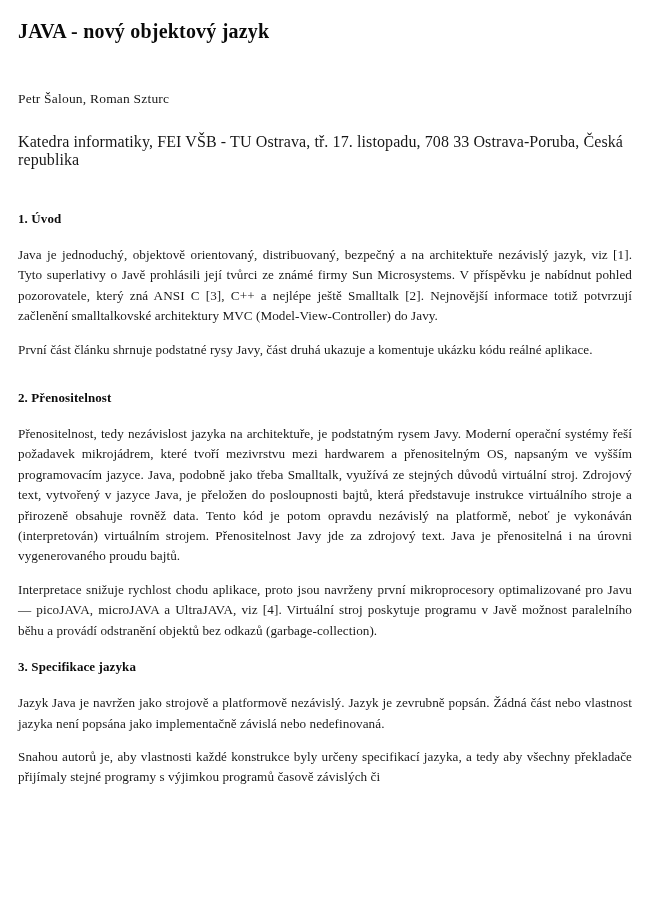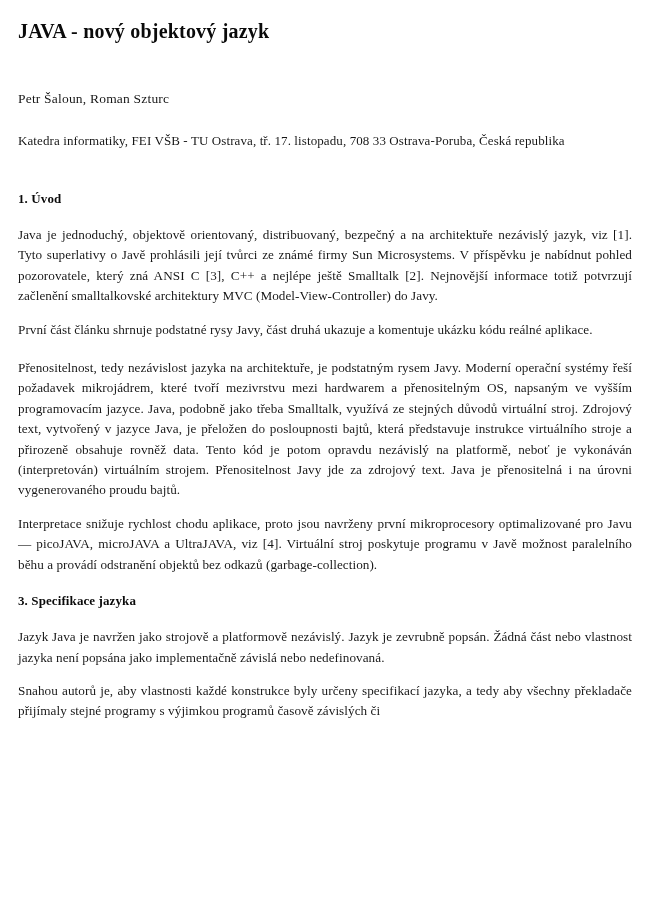--- a/index.html
+++ b/index.html
@@ -32,21 +32,21 @@
     margin: 6px 0 0 0;
     color: #111;
   }
   .authors {
     font-size: 13.5px;
     margin-top: 48px;
     letter-spacing: 0.2px;
     color: #1b1b1b;
   }
   .affiliation {
-    font-size: 13px;
+    font-size: 16px;
     margin-top: 26px;
     letter-spacing: 0.1px;
     color: #1b1b1b;
   }
   .section-heading {
     font-size: 13px;
     font-weight: bold;
     letter-spacing: 0.1px;
     color: #111;
   }
@@ -72,20 +72,21 @@
   <h1 class="title">JAVA - nový objektový jazyk</h1>
 
   <div class="authors">Petr Šaloun, Roman Szturc</div>
 
   <div class="affiliation blur-soft">Katedra informatiky, FEI VŠB - TU Ostrava, tř. 17. listopadu, 708 33 Ostrava-Poruba, Česká republika</div>
 
   <div class="section-heading h-intro">1. Úvod</div>
   <p class="body">Java je jednoduchý, objektově orientovaný, distribuovaný, bezpečný a na architektuře nezávislý jazyk, viz [1]. Tyto superlativy o Javě prohlásili její tvůrci ze známé firmy Sun Microsystems. V příspěvku je nabídnut pohled pozorovatele, který zná ANSI C [3], C++ a nejlépe ještě Smalltalk [2]. Nejnovější informace totiž potvrzují začlenění smalltalkovské architektury MVC (Model-View-Controller) do Javy.</p>
   <p class="body tight">První část článku shrnuje podstatné rysy Javy, část druhá ukazuje a komentuje ukázku kódu reálné aplikace.</p>
 
+  <div class="section-heading h-port">2. Přenositelnost</div>
   <p class="body">Přenositelnost, tedy nezávislost jazyka na architektuře, je podstatným rysem Javy. Moderní operační systémy řeší požadavek mikrojádrem, které tvoří mezivrstvu mezi hardwarem a přenositelným OS, napsaným ve vyšším programovacím jazyce. Java, podobně jako třeba Smalltalk, využívá ze stejných důvodů virtuální stroj. Zdrojový text, vytvořený v jazyce Java, je přeložen do posloupnosti bajtů, která představuje instrukce virtuálního stroje a přirozeně obsahuje rovněž data. Tento kód je potom opravdu nezávislý na platformě, neboť je vykonáván (interpretován) virtuálním strojem. Přenositelnost Javy jde za zdrojový text. Java je přenositelná i na úrovni vygenerovaného proudu bajtů.</p>
   <p class="body tight">Interpretace snižuje rychlost chodu aplikace, proto jsou navrženy první mikroprocesory optimalizované pro Javu — picoJAVA, microJAVA a UltraJAVA, viz [4]. Virtuální stroj poskytuje programu v Javě možnost paralelního běhu a provádí odstranění objektů bez odkazů (garbage-collection).</p>
 
   <div class="section-heading h-spec">3. Specifikace jazyka</div>
   <p class="body">Jazyk Java je navržen jako strojově a platformově nezávislý. Jazyk je zevrubně popsán. Žádná část nebo vlastnost jazyka není popsána jako implementačně závislá nebo nedefinovaná.</p>
   <p class="body tight">Snahou autorů je, aby vlastnosti každé konstrukce byly určeny specifikací jazyka, a tedy aby všechny překladače přijímaly stejné programy s výjimkou programů časově závislých či</p>
 
 </div>
 
 </body></html>

